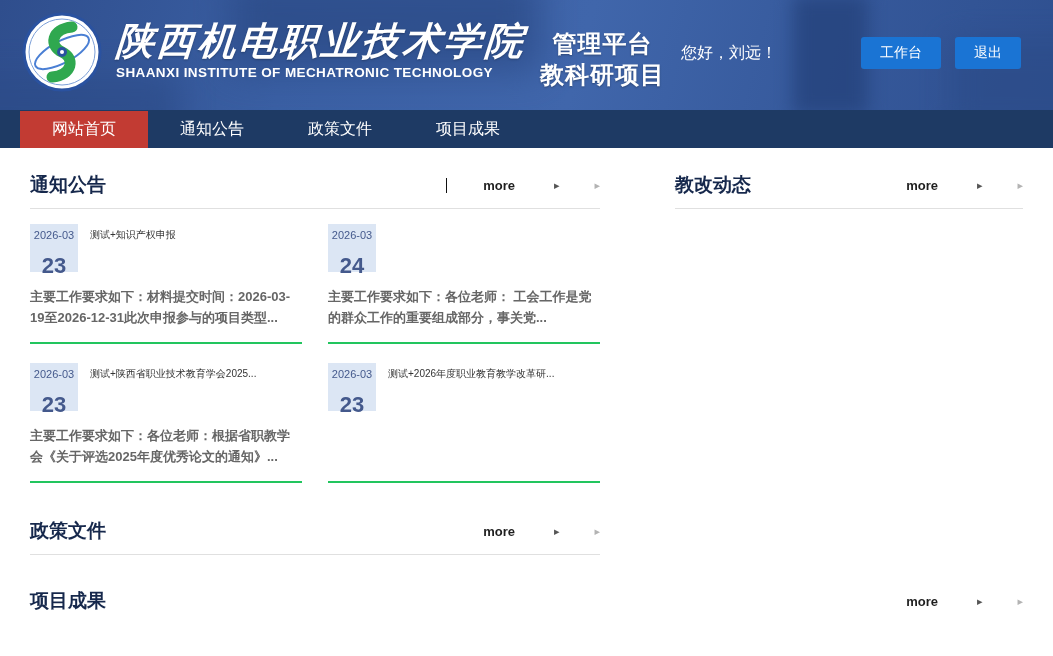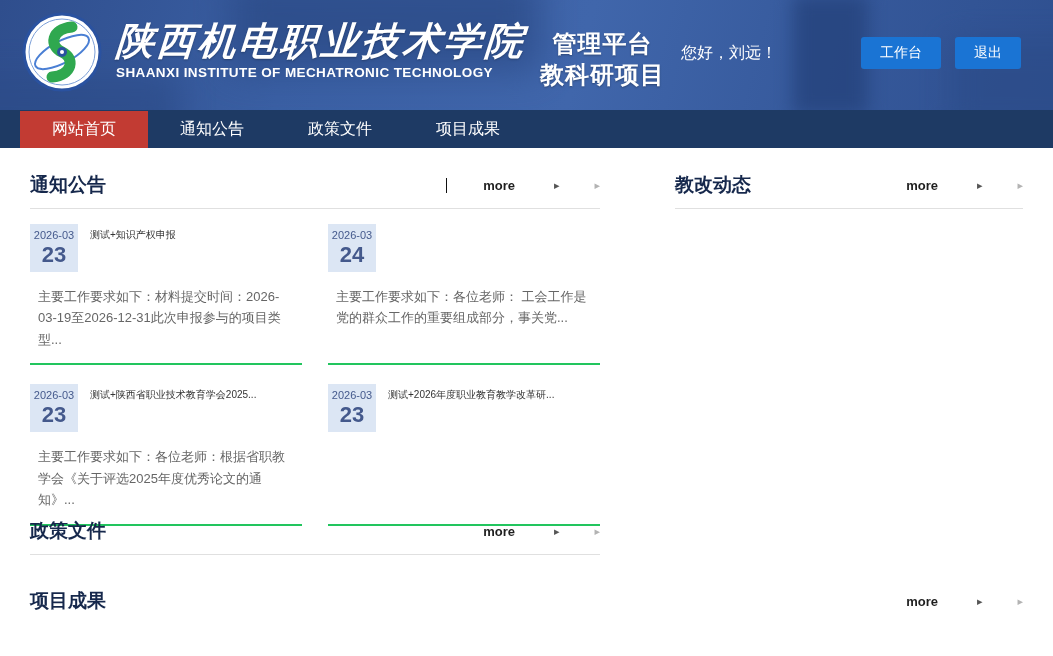--- a/index.html
+++ b/index.html
@@ -63,23 +63,23 @@
   .chev { font-size:11px; line-height:1; margin-left:1px; }
   .chev-a { color:#555; margin-left:5px; }
   .chev-b { color:#b3b3b3; }
   .divider { border-bottom:1px solid #e0e0e0; margin-top:10px; }
 
   .notice-grid { margin-top:15px; display:grid; grid-template-columns:1fr 1fr; column-gap:26px; row-gap:19px; }
   .notice { border-bottom:2px solid #22c55e; cursor:pointer; }
   .n-head { display:flex; gap:12px; min-height:48px; }
   .badge { width:48px; height:48px; background:#dce6f4; text-align:center; flex:none; }
   .b-month { display:block; font-size:11px; color:#44598c; margin-top:5px; }
-  .b-day { display:block; font-size:22px; font-weight:700; color:#44598c; line-height:1; margin-top:3px; }
+  .b-day { display:block; font-size:22px; font-weight:700; color:#44598c; line-height:1; margin-top:14px; }
   .n-title { font-size:10px; color:#333; line-height:1.55; padding-top:3px; }
-  .n-summary { font-size:13px; color:#666; line-height:1.65; margin:14px 8px 13px; }
+  .n-summary { font-size:13px; color:#666; line-height:1.65; margin:14px 0 13px;font-weight:bold; }
 
   .row2 { padding-top:0; }
   .full-row { grid-column:1 / -1; }
 </style>
 </head>
 <body>
 
 <header class="hdr">
   <div class="patch patch-1"></div>
   <div class="patch patch-2"></div>

